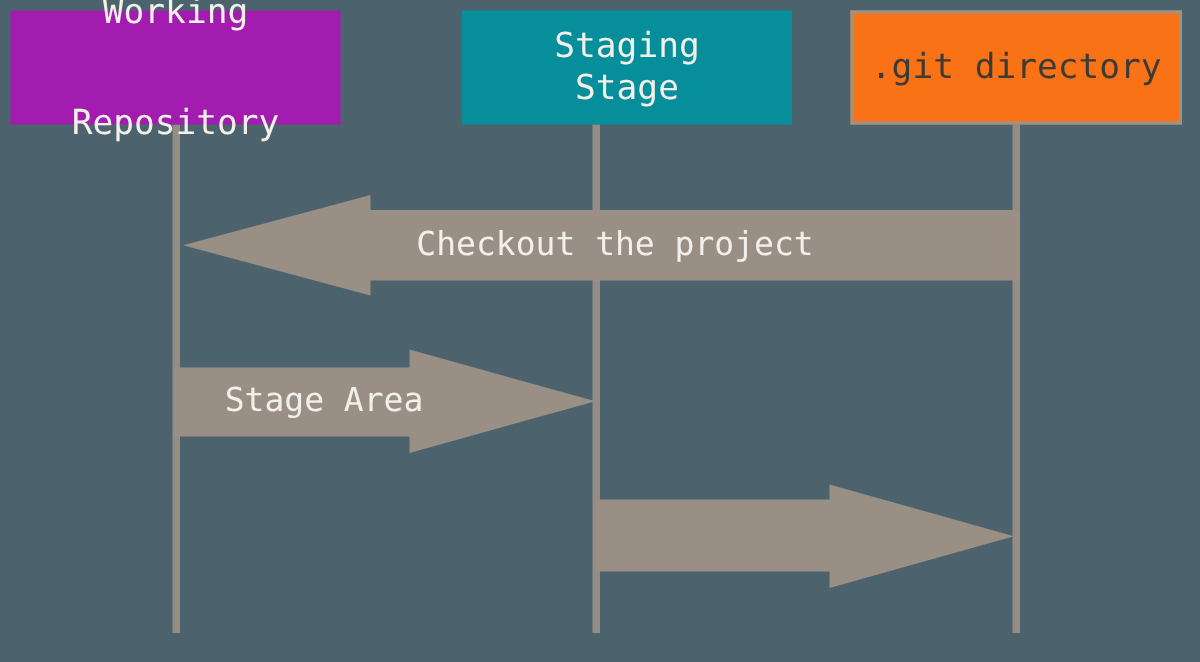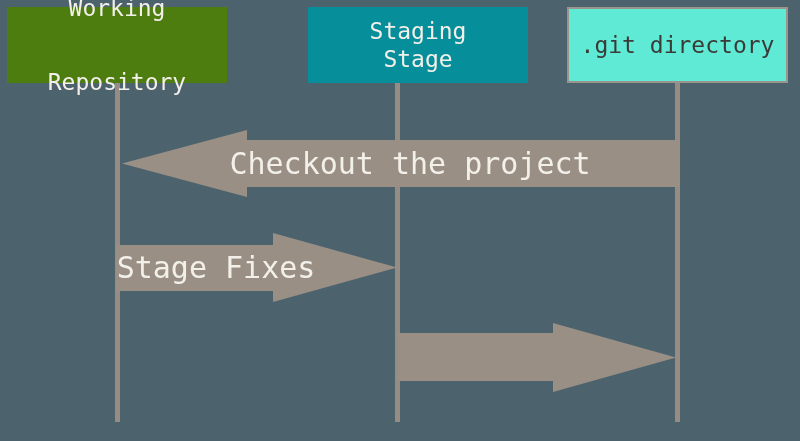--- a/index.html
+++ b/index.html
@@ -23,23 +23,23 @@
     display: flex;
     flex-direction: column;
     align-items: center;
     justify-content: center;
     text-align: center;
     font-size: 23px;
     line-height: 28px;
     box-sizing: border-box;
     z-index: 4;
   }
-  .box-working   { left: 7px;   background: #4d7c0f; color: #F3F0EA; gap: 46px; }
+  .box-working   { left: 7px;   background: #a21caf; color: #F3F0EA; gap: 46px; }
   .box-staging   { left: 288px; background: #068F9A; color: #F3F0EA; margin-left: 20px; }
-  .box-git       { left: 567px; width: 221px; background: #5eead4; color: #3A3A37;
+  .box-git       { left: 567px; width: 221px; background: #f97316; color: #3A3A37;
                    border: 2px solid #9A948C; }
   .lifeline {
     position: absolute;
     top: 83px;
     width: 5px;
     height: 339px;
     background: #958C83;
     z-index: 1;
   }
   .lifeline-working { left: 115px; }
@@ -49,21 +49,21 @@
     position: absolute;
     left: 0;
     top: 0;
     z-index: 2;
   }
   .arrow-shape { fill: #998F85; }
   .arrow-label {
     position: absolute;
     transform: translate(-50%, -50%);
     color: #F3F0EA;
-    font-size: 30px;
+    font-size: 22px;
     line-height: 24px;
     white-space: nowrap;
     z-index: 3;
   }
   .label-checkout { left: 410px; top: 164px; }
   .label-stage    { left: 216px; top: 268px; }
   .label-commit   { left: 483px; top: 358px; }
 </style>
 </head>
 <body>
@@ -86,15 +86,15 @@
   <div class="lifeline lifeline-staging"></div>
   <div class="lifeline lifeline-git"></div>
 
   <svg class="arrows-layer" width="800" height="441" viewBox="0 0 800 441" aria-hidden="true">
     <polygon class="arrow-shape" points="122,163.5 247,130 247,140 680,140 680,187 247,187 247,197"></polygon>
     <polygon class="arrow-shape" points="116,245 273,245 273,233 397,267.5 273,302 273,291 116,291"></polygon>
     <polygon class="arrow-shape" points="398,333 553,333 553,323 676,357.5 553,392 553,381 398,381"></polygon>
   </svg>
 
   <div class="arrow-label label-checkout">Checkout the project</div>
-  <div class="arrow-label label-stage">Stage Fixes</div>
+  <div class="arrow-label label-stage">Stage Area</div>
 
 </div>
 
 </body></html>

